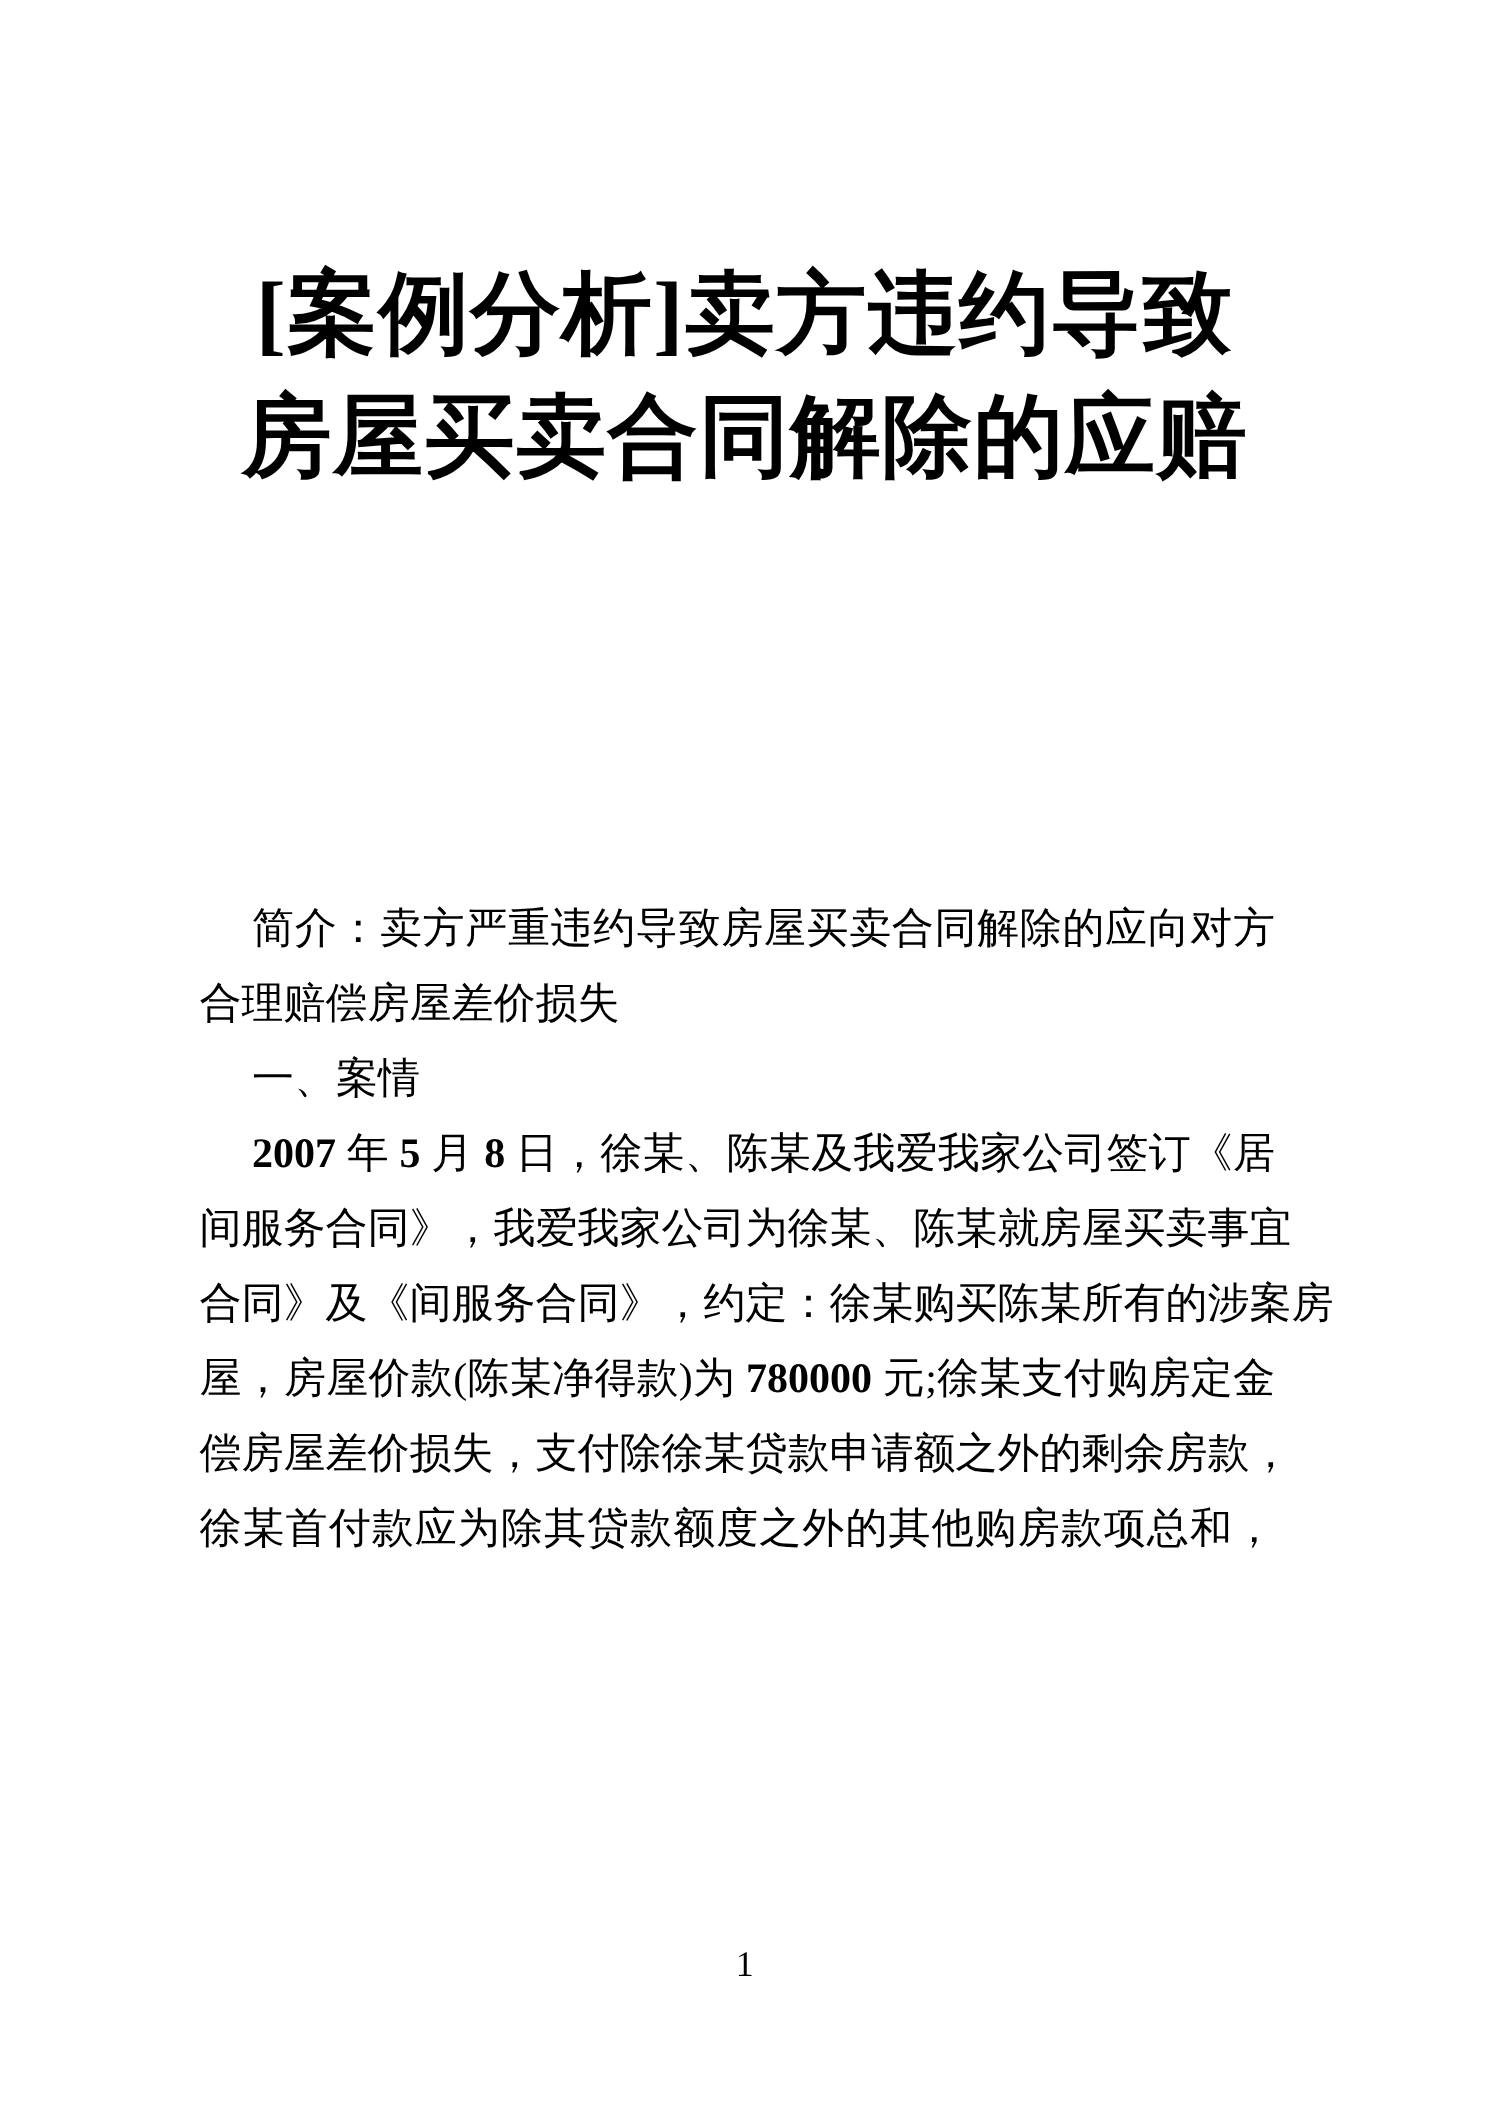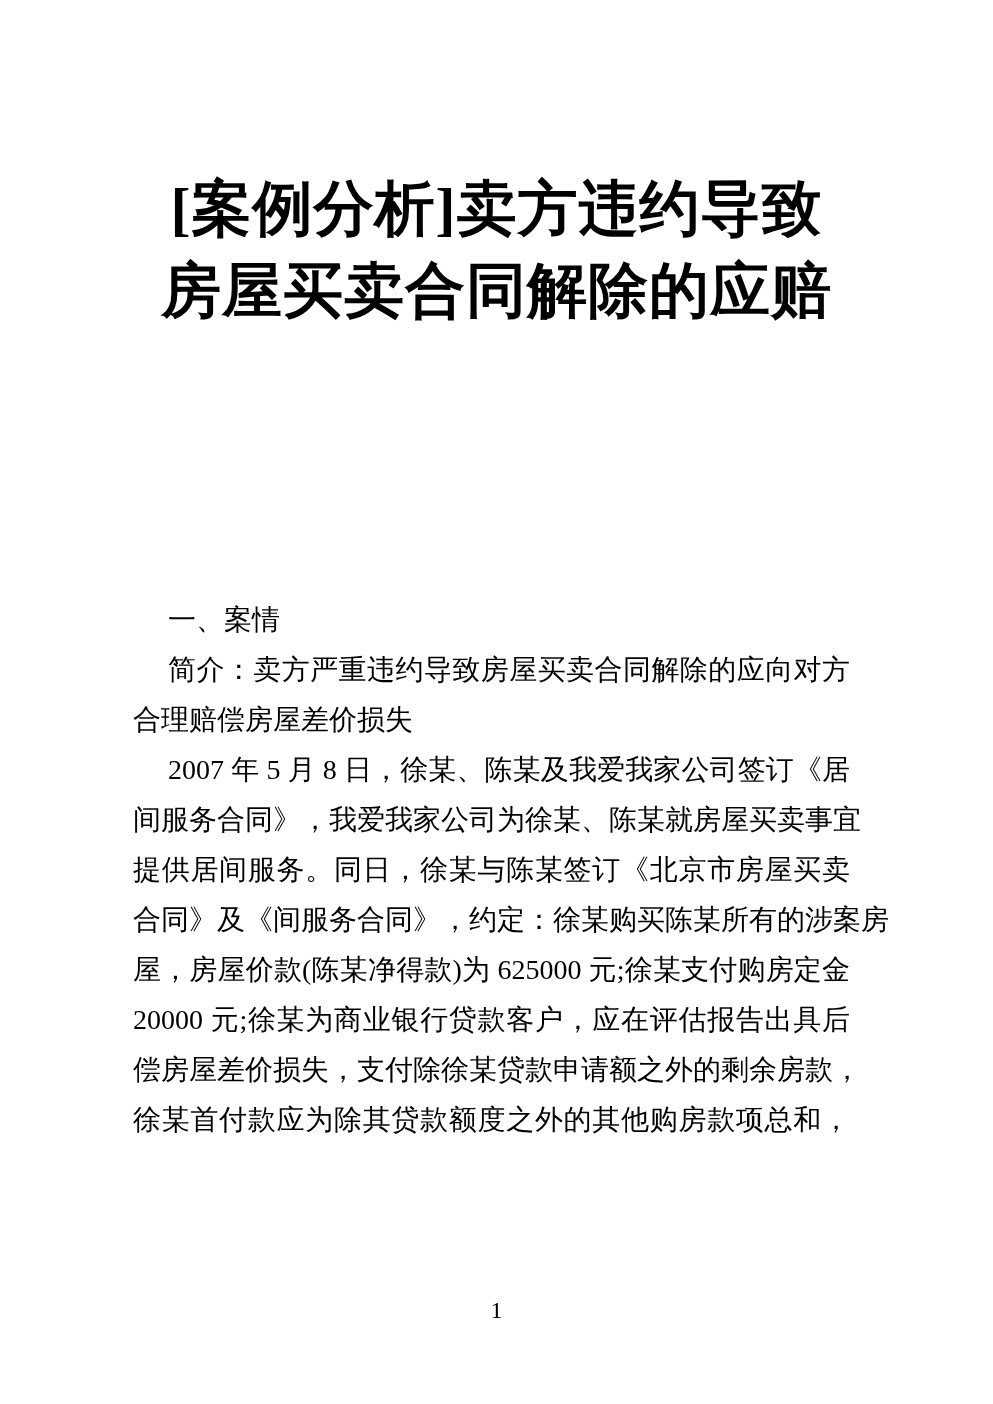--- a/index.html
+++ b/index.html
@@ -40,54 +40,52 @@
     text-align: justify;
     text-align-last: justify;
     white-space: nowrap;
   }
   .line.para-end {
     text-align-last: left;
   }
   .line.first {
     text-indent: 35px;
   }
-  .line b { font-weight: normal; }
+  .line b { font-weight: bold; }
   .footer-block {
     position: absolute;
     top: 1296px;
     left: 0;
     width: 100%;
     text-align: center;
     font-size: 24px;
     line-height: 28px;
   }
 </style>
 </head>
 <body>
 
 <div class="page">
   <header class="title-block">
       <div class="title-line">[案例分析]卖方违约导致</div>
       <div class="title-line">房屋买卖合同解除的应赔</div>
     </header>
   <main class="body-block">
       <div class="para">
-        <div class="line first para-end">一、案情</div>
-      </div>
-      <div class="para">
         <div class="line first">简介：卖方严重违约导致房屋买卖合同解除的应向对方</div>
         <div class="line para-end">合理赔偿房屋差价损失</div>
       </div>
       <div class="para">
+        <div class="line first para-end">一、案情</div>
+      </div>
+      <div class="para">
         <div class="line first"><b>2007</b> 年 <b>5</b> 月 <b>8</b> 日，徐某、陈某及我爱我家公司签订《居</div>
         <div class="line">间服务合同》，我爱我家公司为徐某、陈某就房屋买卖事宜</div>
-        <div class="line">提供居间服务。同日，徐某与陈某签订《北京市房屋买卖</div>
         <div class="line">合同》及《间服务合同》，约定：徐某购买陈某所有的涉案房</div>
-        <div class="line">屋，房屋价款(陈某净得款)为 <b>625000</b> 元;徐某支付购房定金</div>
-        <div class="line"><b>20000</b> 元;徐某为商业银行贷款客户，应在评估报告出具后</div>
+        <div class="line">屋，房屋价款(陈某净得款)为 <b>780000</b> 元;徐某支付购房定金</div>
         <div class="line">偿房屋差价损失，支付除徐某贷款申请额之外的剩余房款，</div>
         <div class="line">徐某首付款应为除其贷款额度之外的其他购房款项总和，</div>
       </div>
     </main>
   <footer class="footer-block">
     <span>1</span>
   </footer>
 </div>
 
 </body></html>

